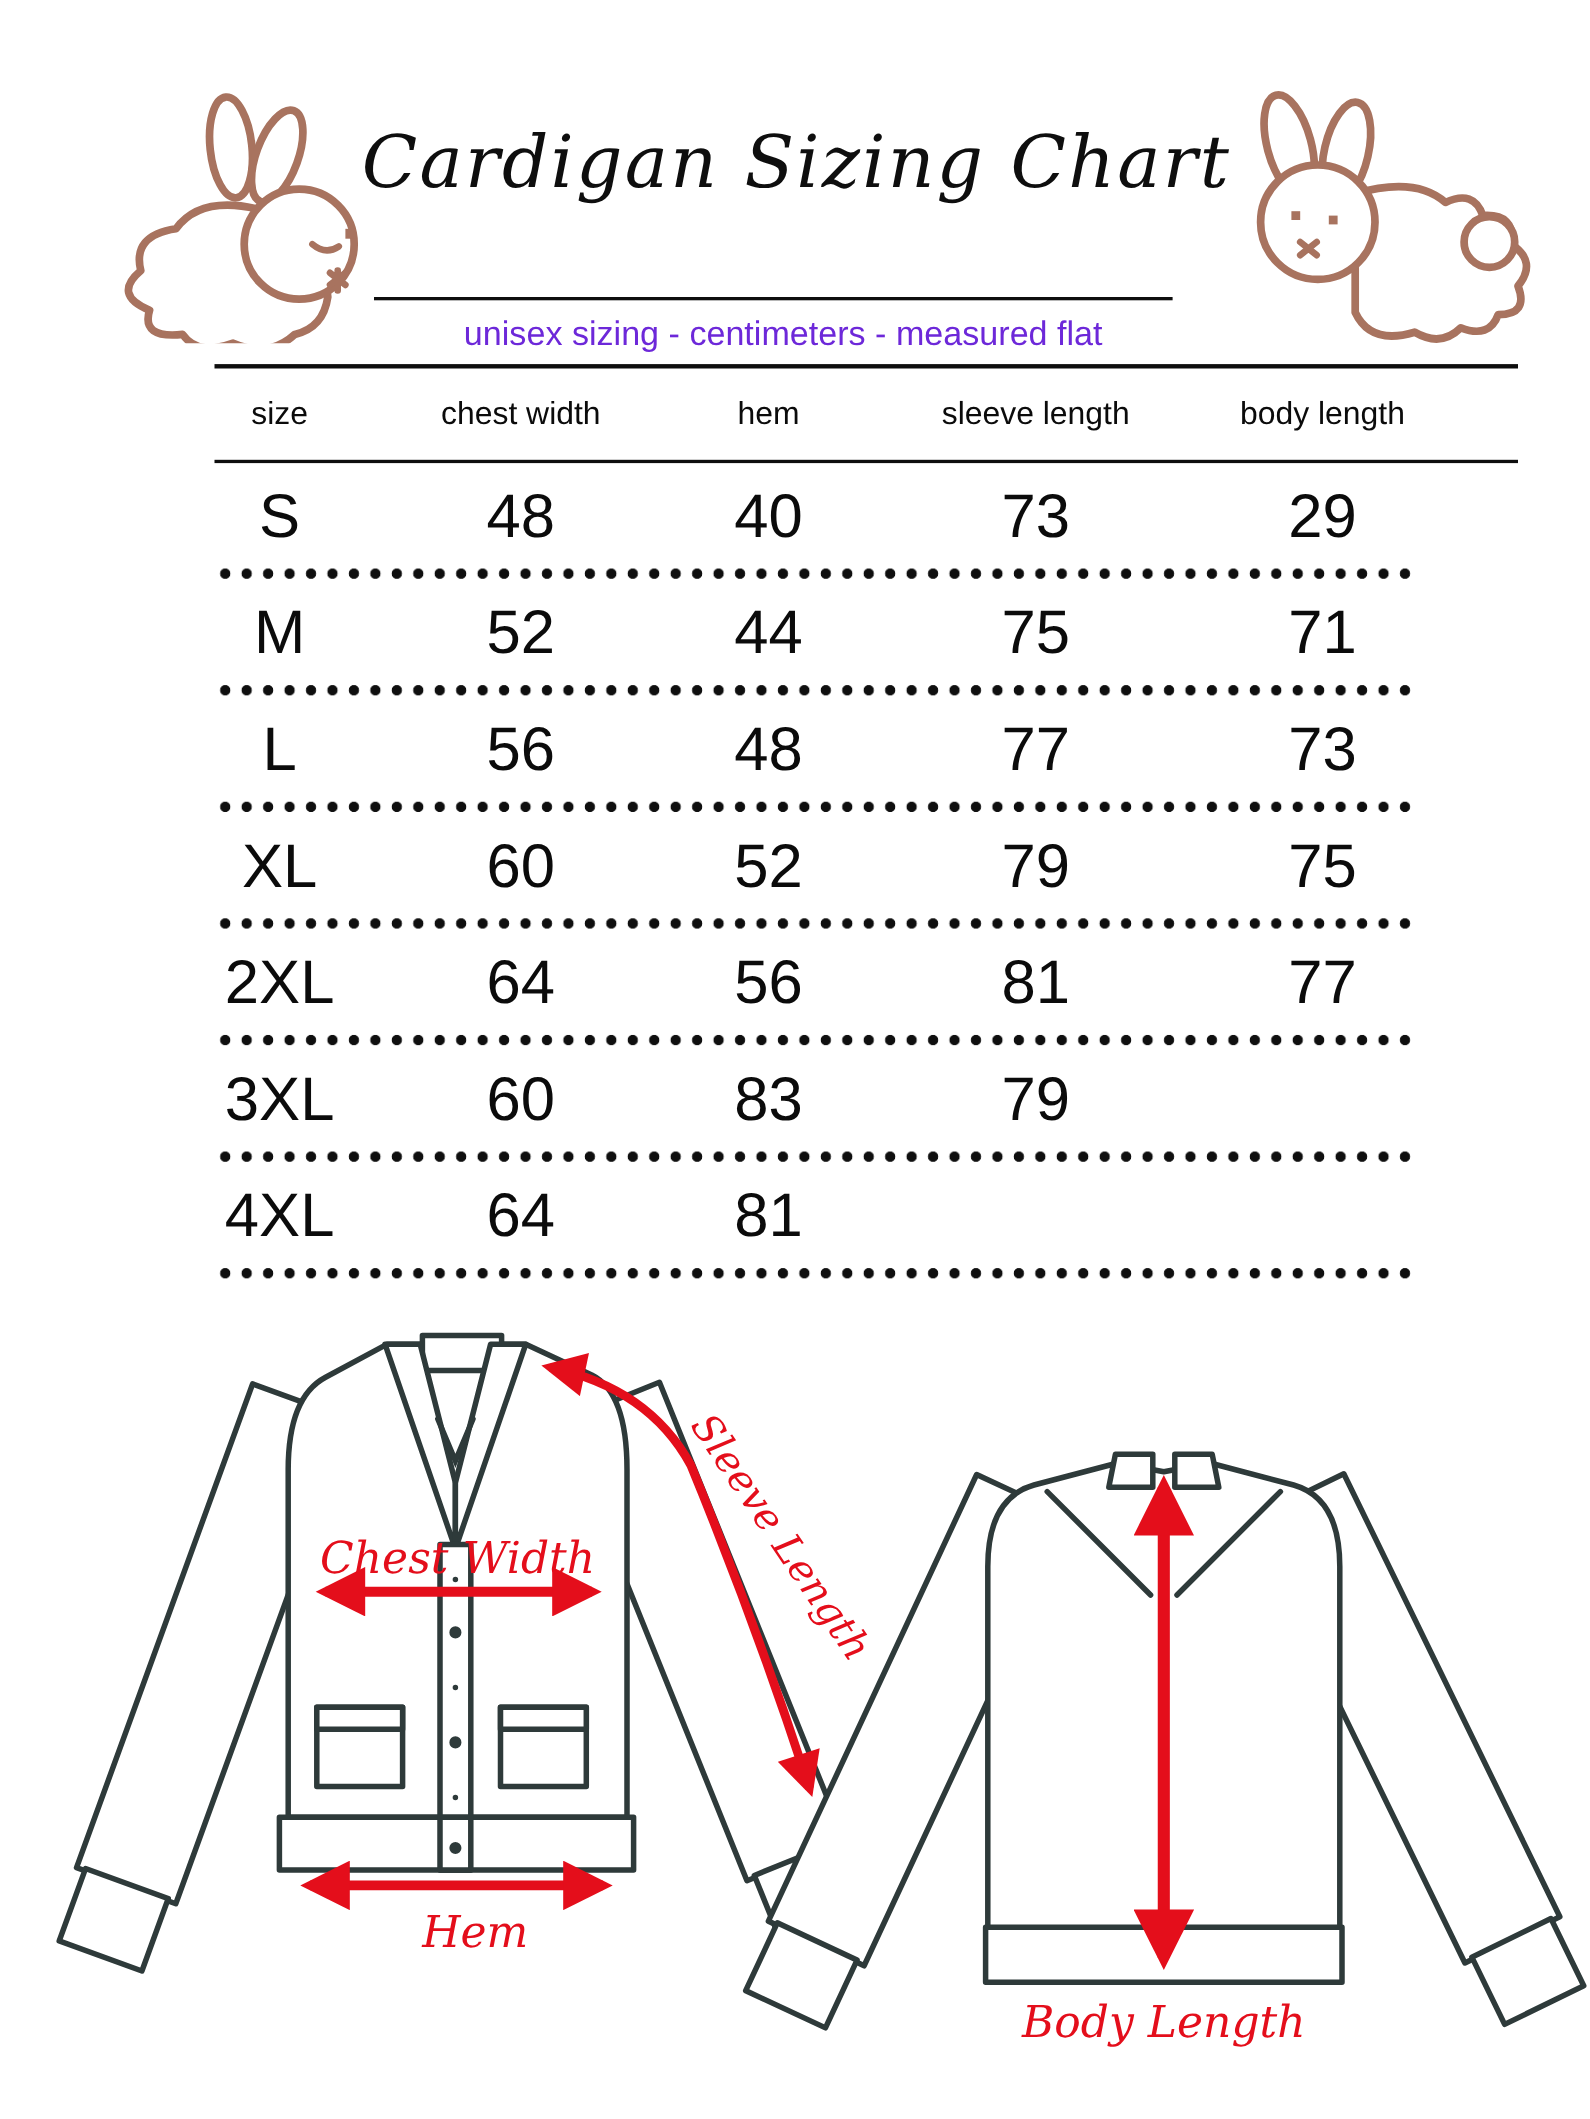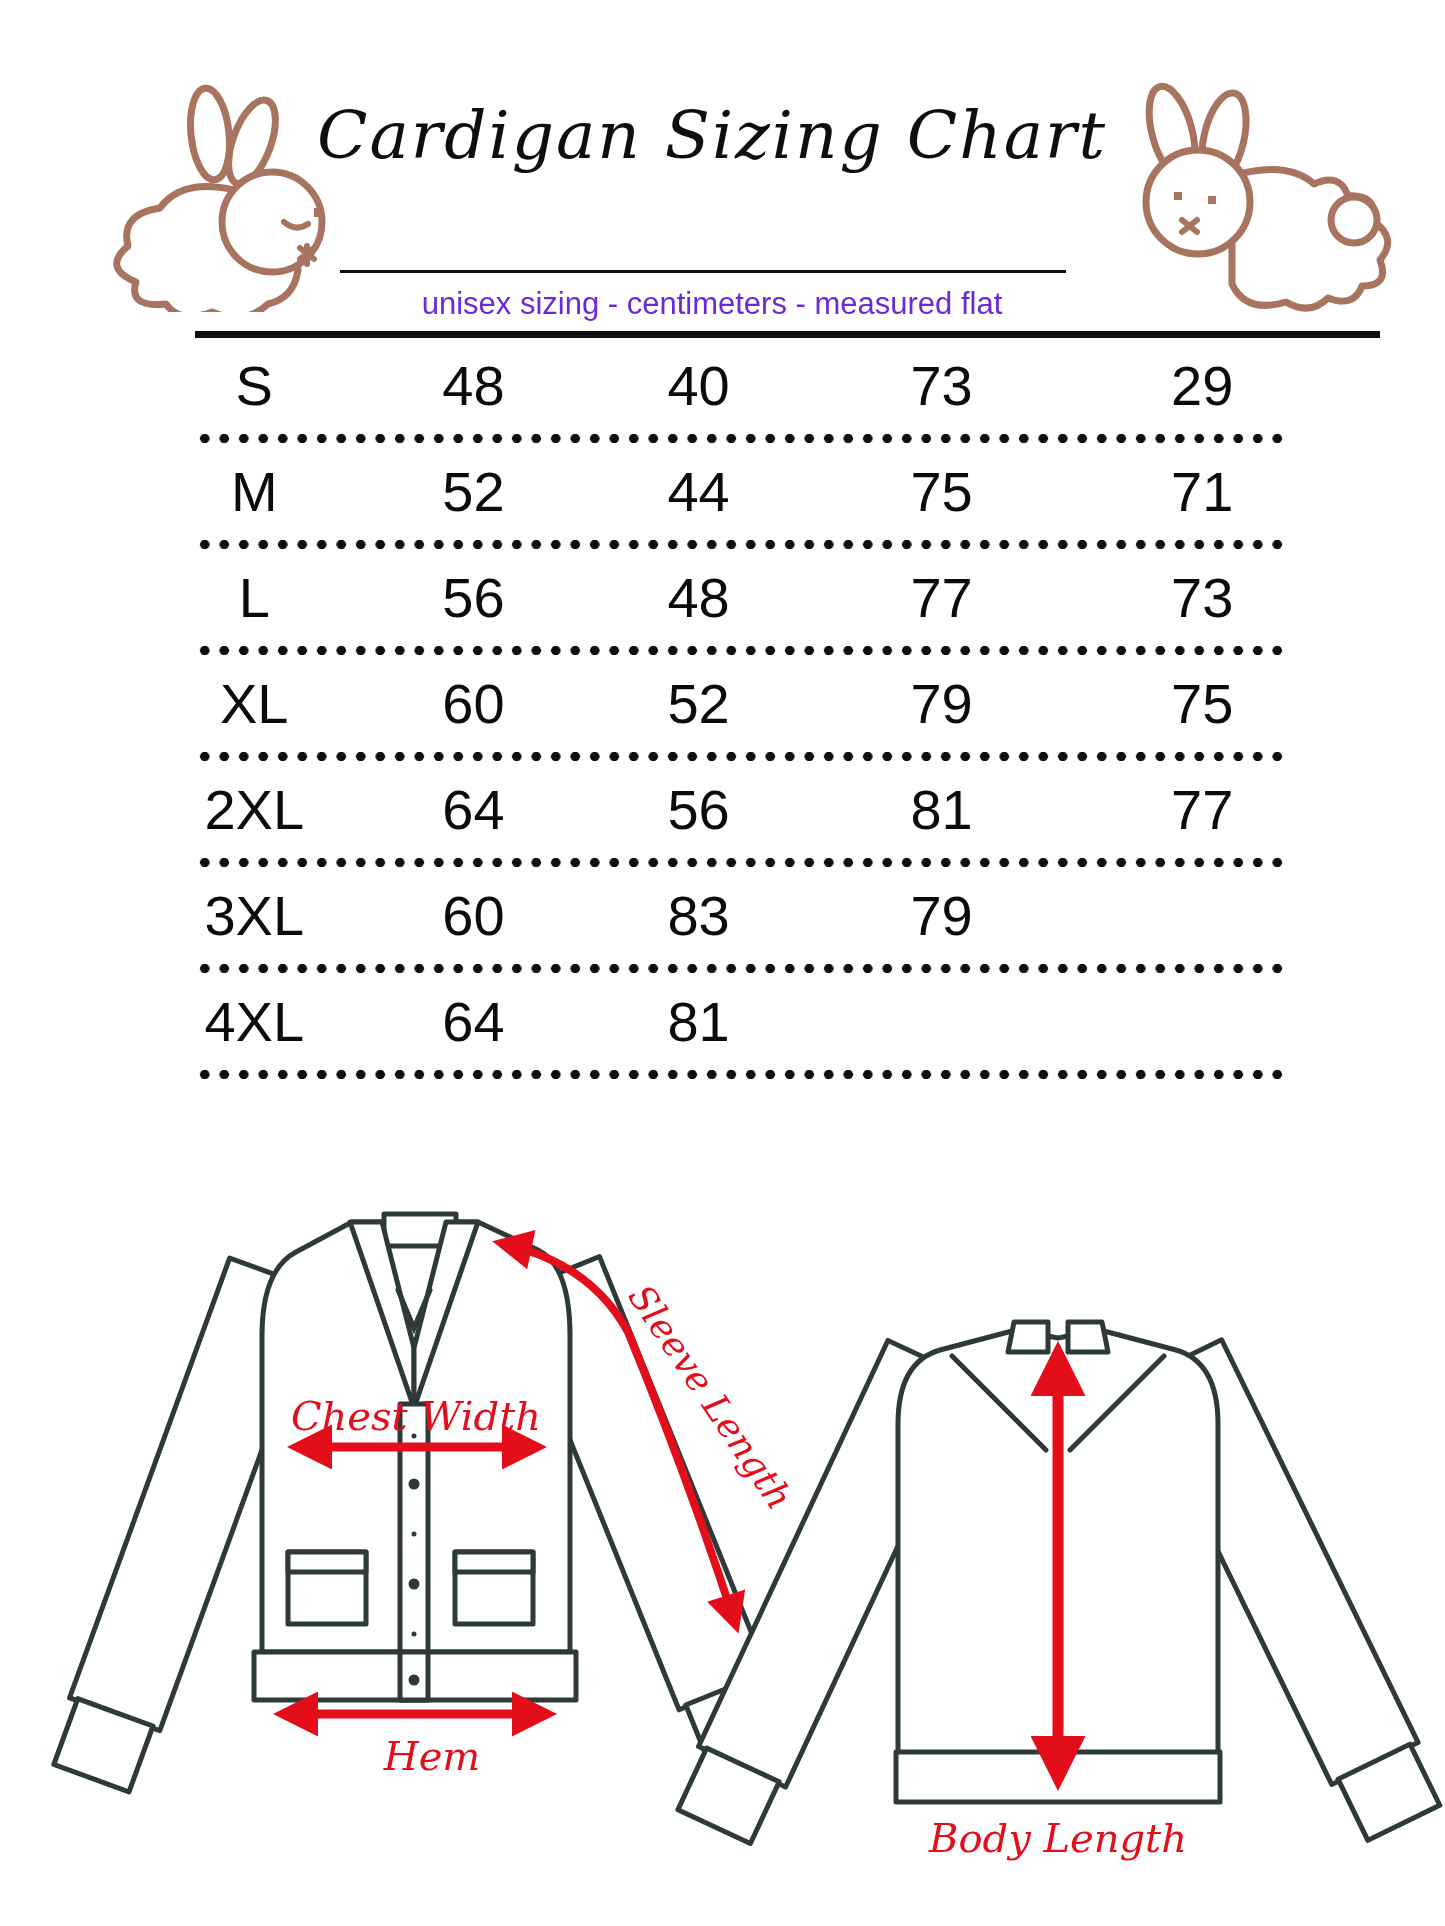--- a/index.html
+++ b/index.html
@@ -63,28 +63,35 @@
       <path d="M 150,104 Q 205,88 232,112 Q 258,100 266,124 Q 296,122 292,150 Q 316,166 298,188
                Q 308,214 280,214 Q 272,236 246,226 Q 228,244 204,230 Q 164,242 150,212 Z"></path>
       <circle cx="272" cy="148" r="23"></circle>
       <circle cx="116" cy="130" r="52"></circle>
       <rect x="92" y="120" width="8" height="8" fill="#a8735f" stroke="none"></rect>
       <rect x="126" y="124" width="8" height="8" fill="#a8735f" stroke="none"></rect>
       <path d="M 100,148 l 15,12 M 115,148 l -15,12" fill="none" stroke-width="6"></path>
     </g>
   </svg>
 
-  <h1 class="abs" id="title" style="margin:0;">Cardigan Sizing Chart</h1>
+  <h1 class="abs" id="title" style="margin:12px;">Cardigan Sizing Chart</h1>
   <div class="abs" id="title-underline"></div>
   <div class="abs" id="subtitle">unisex sizing - centimeters - measured flat</div>
 </div>
 
 <div class="abs" id="table">
   <div class="rule thick"></div>
 
+  <div class="thead">
+    <span>size</span>
+    <span>chest width</span>
+    <span>hem</span>
+    <span>sleeve length</span>
+    <span>body length</span>
+  </div>
   <div class="rule"></div>
 
   <div class="trow">
     <span>S</span>
     <span>48</span>
     <span>40</span>
     <span>73</span>
     <span>29</span>
   </div>
   <div class="dots"></div>

